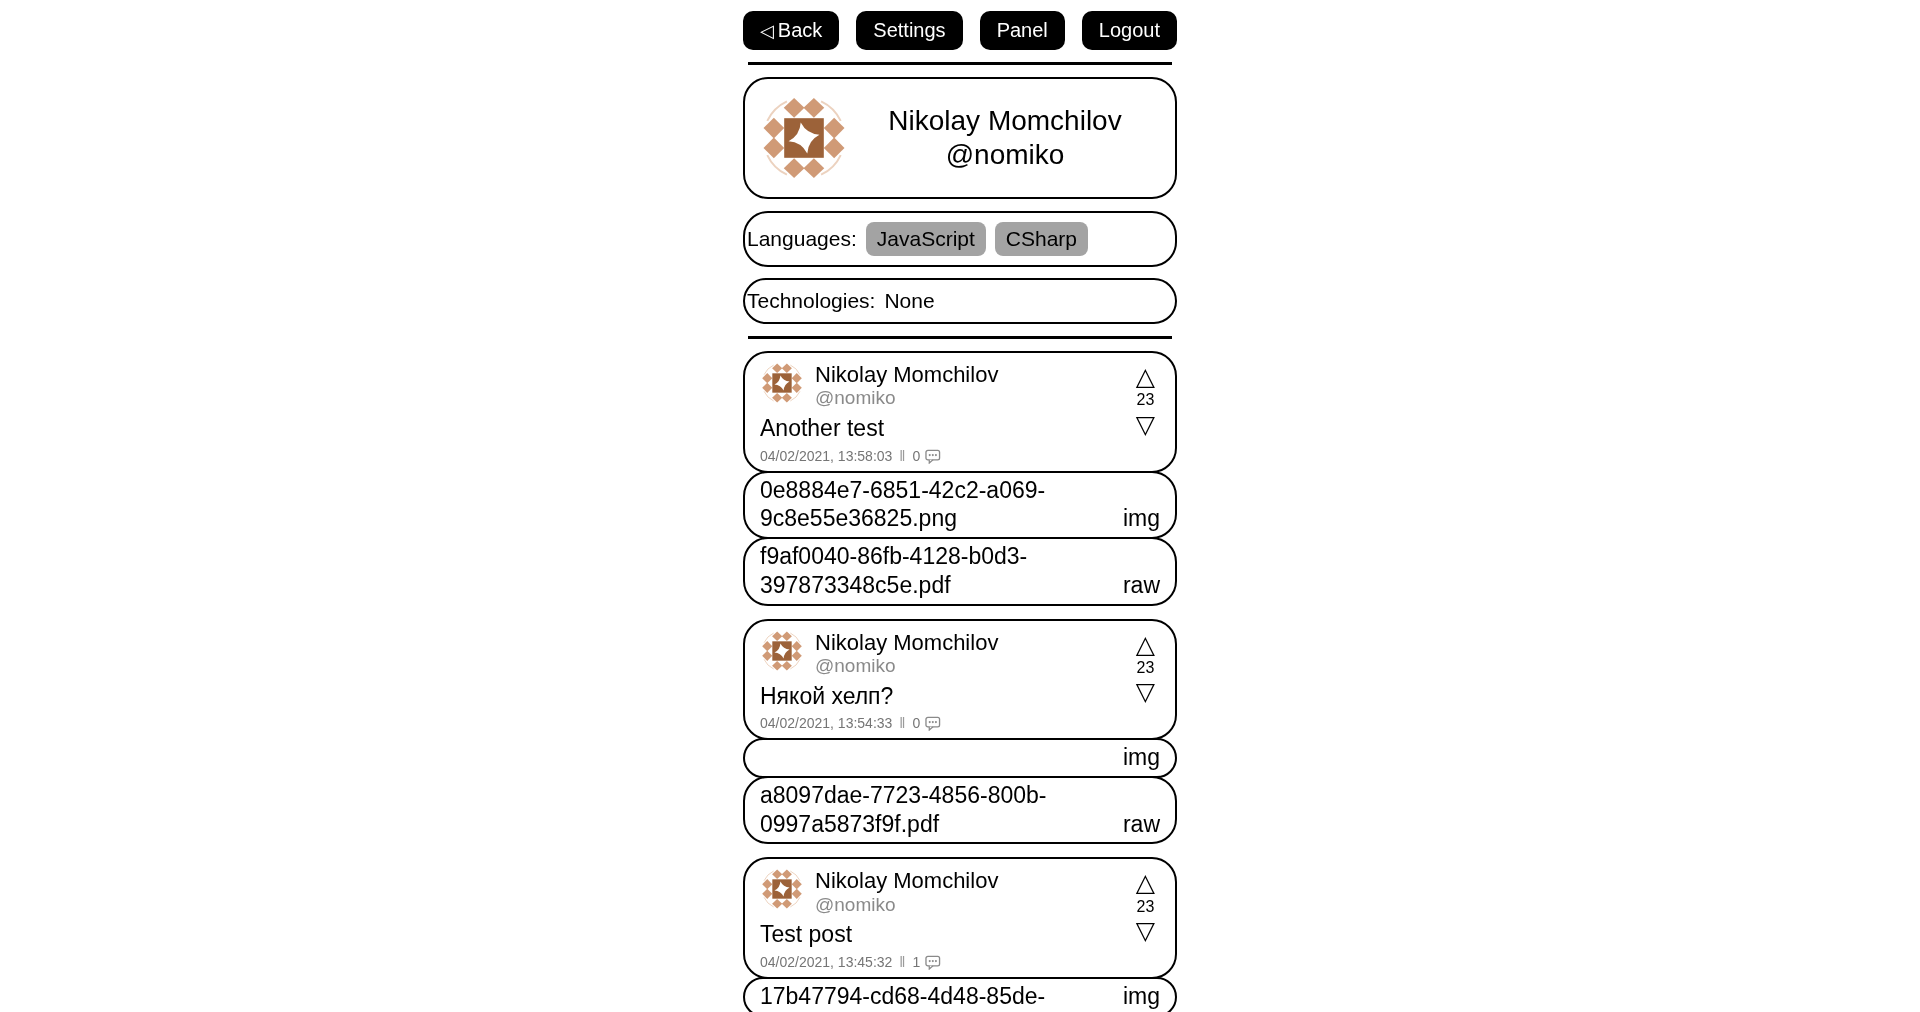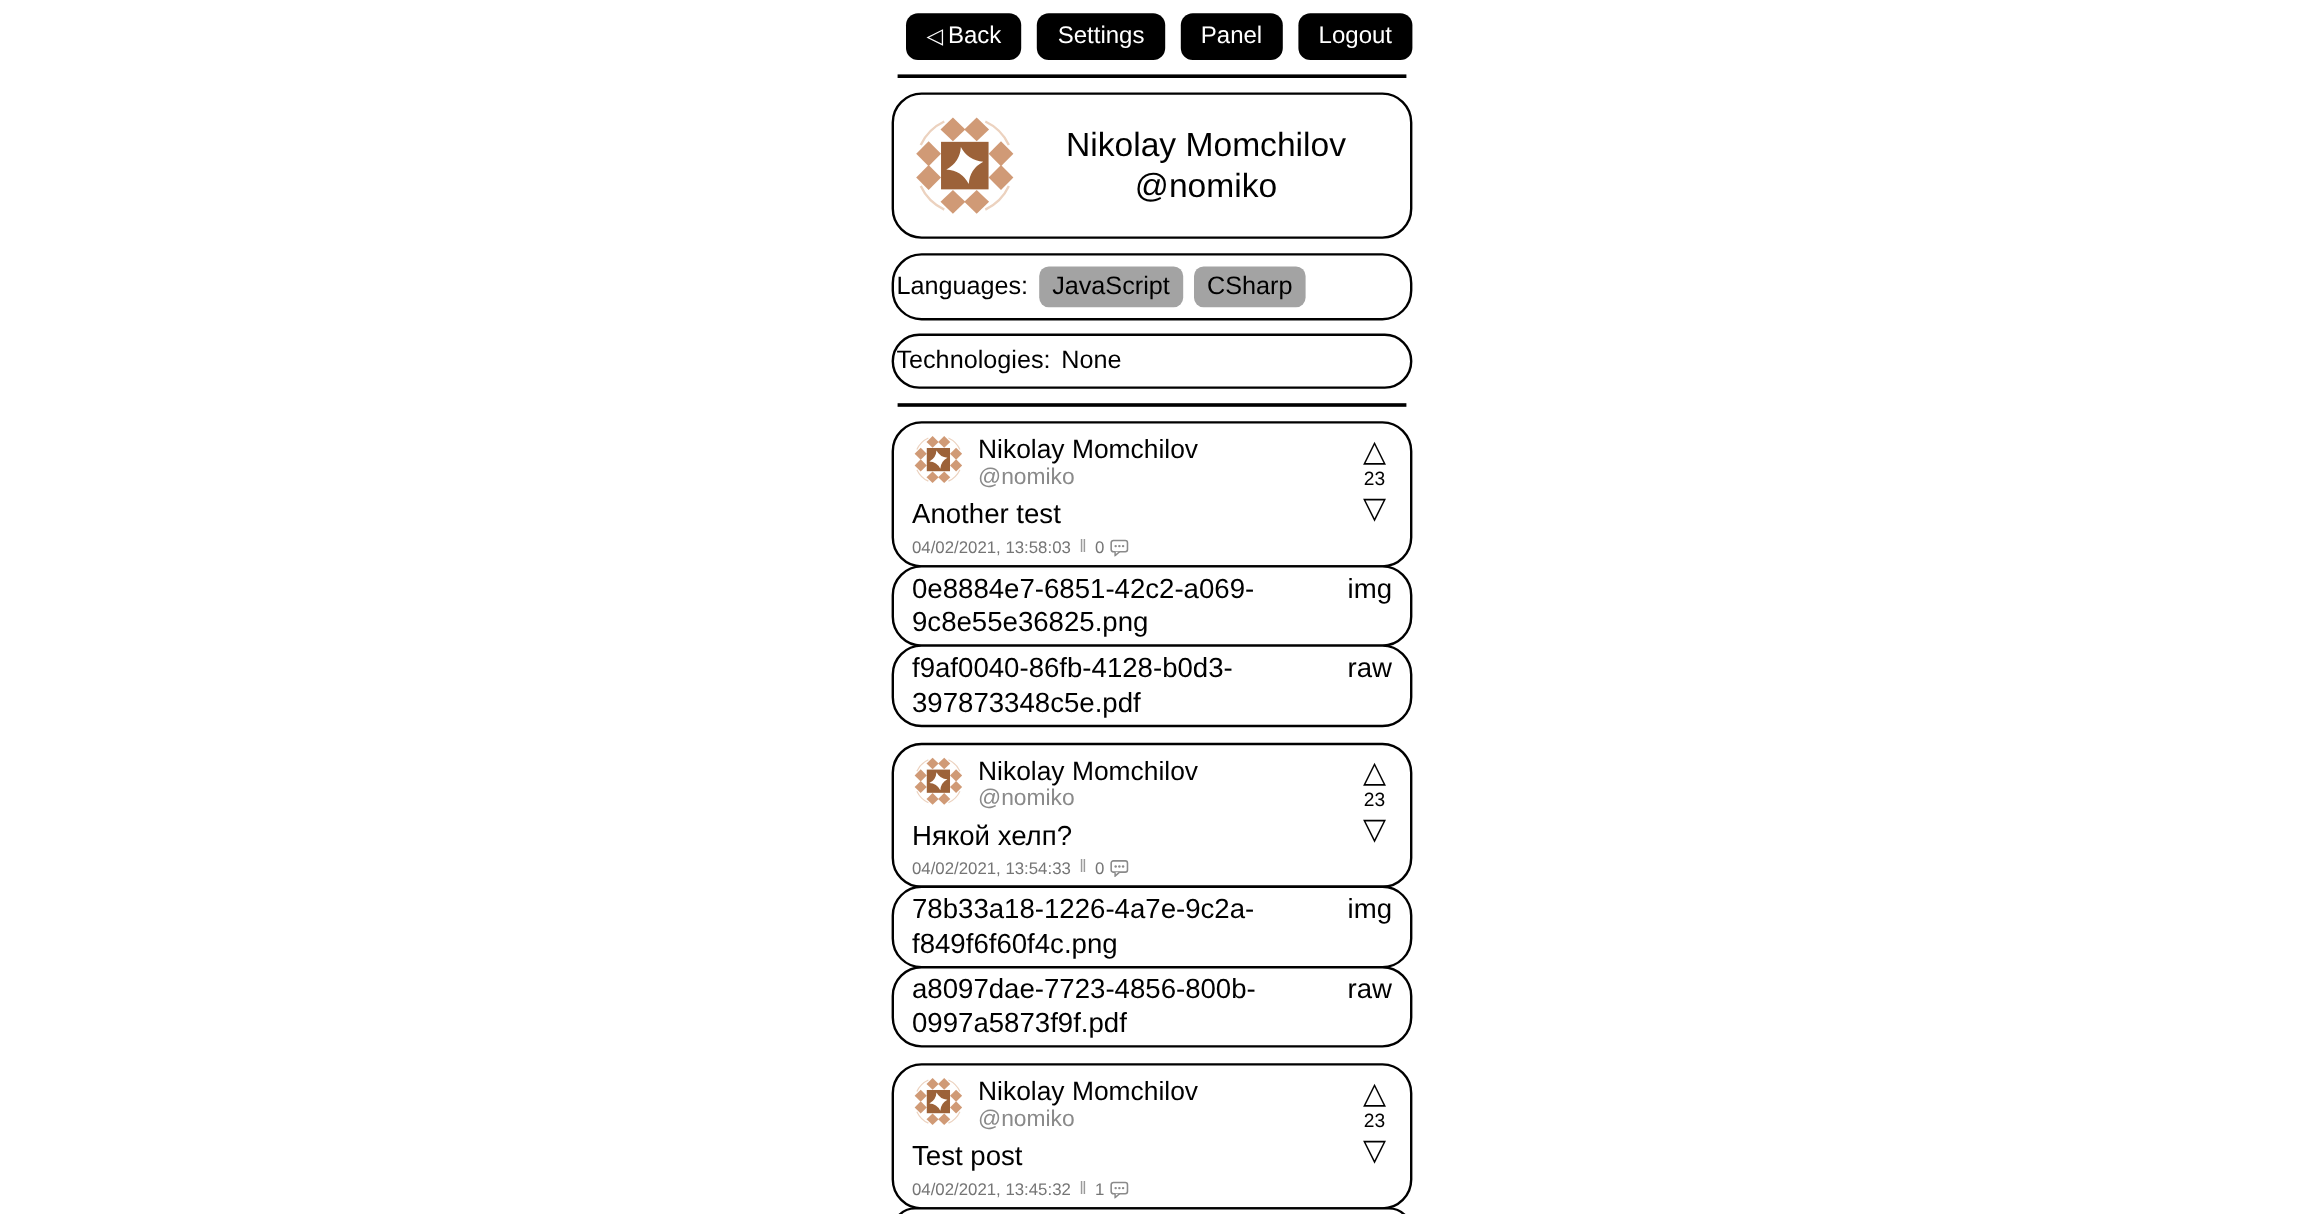--- a/index.html
+++ b/index.html
@@ -7,21 +7,21 @@
     margin: 0; padding: 0;
     width: 1920px; height: 1012px;
     overflow: hidden;
     background: #ffffff;
     font-family: "Liberation Sans", "DejaVu Sans", sans-serif;
     color: #000;
   }
   .page { width: 434px; margin: 0 auto; padding-top: 11px; }
 
   
-  .toolbar { display: flex; justify-content: flex-end; gap: 13px; }
+  .toolbar { display: flex; justify-content: space-between; gap: 13px; }
   .btn {
     background: #000; color: #fff;
     border: none; border-radius: 10px;
     font-family: inherit; font-size: 20px;
     padding: 8px 17px; line-height: 1.15;
     cursor: pointer; white-space: nowrap;
   }
   .btn .tri { font-size: 18px; margin-right: 4px; }
 
   hr.rule {
@@ -70,21 +70,21 @@
   .comment-icon { flex: 0 0 auto; margin-left: -2px; }
 
   .vote-col {
     display: flex; flex-direction: column; align-items: center;
     padding: 2px 12px 0 6px;
   }
   .vote-arrow { font-size: 25px; line-height: 1.05; cursor: pointer; }
   .score { font-size: 16px; line-height: 1.35; }
 
   .attachment {
-    display: flex; align-items: flex-start;
+    display: flex; align-items: flex-end;
     padding: 3px 15px 4px 15px;
     margin-top: -2px;
     font-size: 23px; line-height: 1.25;
     position: relative;
     cursor: pointer;
   }
   .filename { flex: 1 1 auto; padding-right: 12px; min-width: 0; }
   .file-type { flex: 0 0 auto; margin-left: auto; }
 
   .hidden-defs { position: absolute; width: 0; height: 0; overflow: hidden; }
@@ -214,21 +214,20 @@
             </svg>
         </div>
       </div>
       <div class="vote-col">
         <span class="vote-arrow">△</span>
         <span class="score">23</span>
         <span class="vote-arrow">▽</span>
       </div>
     </div>
     <div class="card attachment">
-      <span class="filename">78b33a18-1226-4a7e-9c2a-f849f6f60f4c.png</span>
       <span class="file-type">img</span>
     </div>
     <div class="card attachment">
       <span class="filename">a8097dae-7723-4856-800b-0997a5873f9f.pdf</span>
       <span class="file-type">raw</span>
     </div>
   </div>
 
   <div class="post-group">
     <div class="card post-header">

